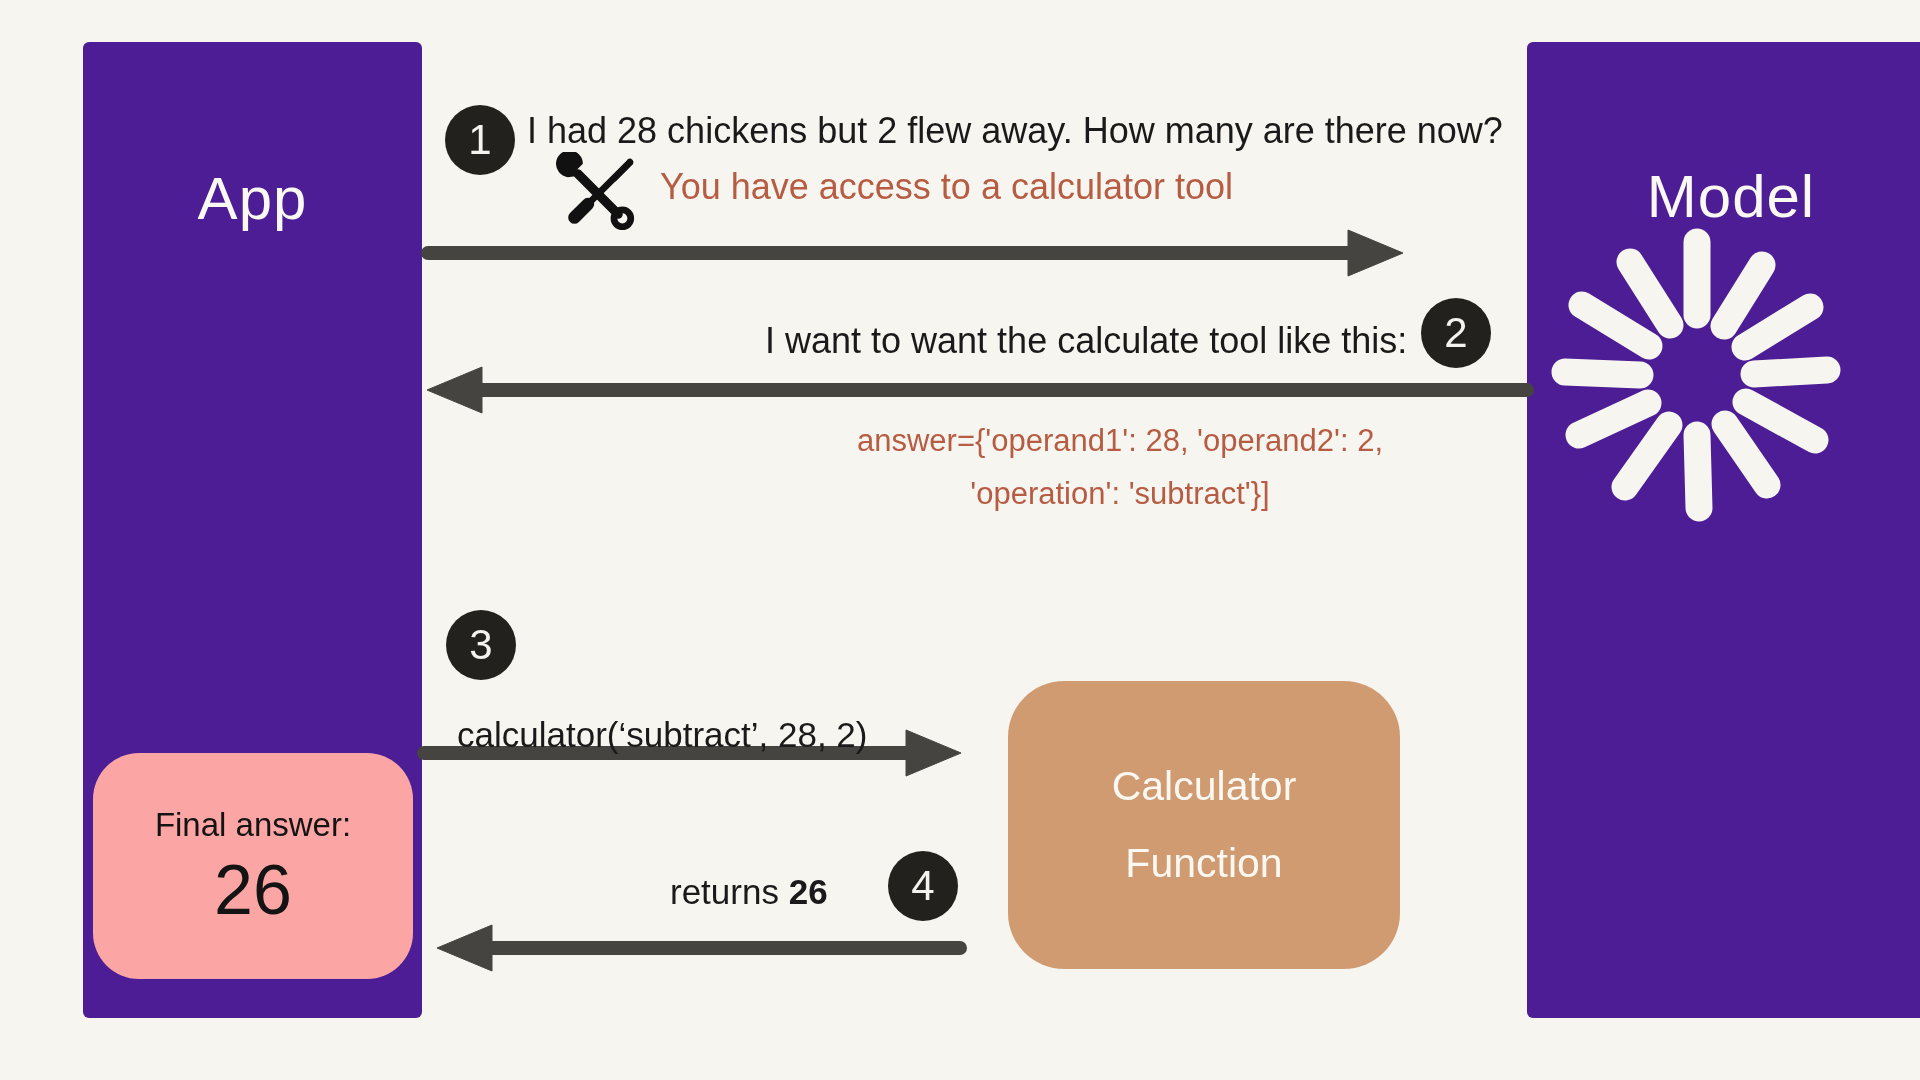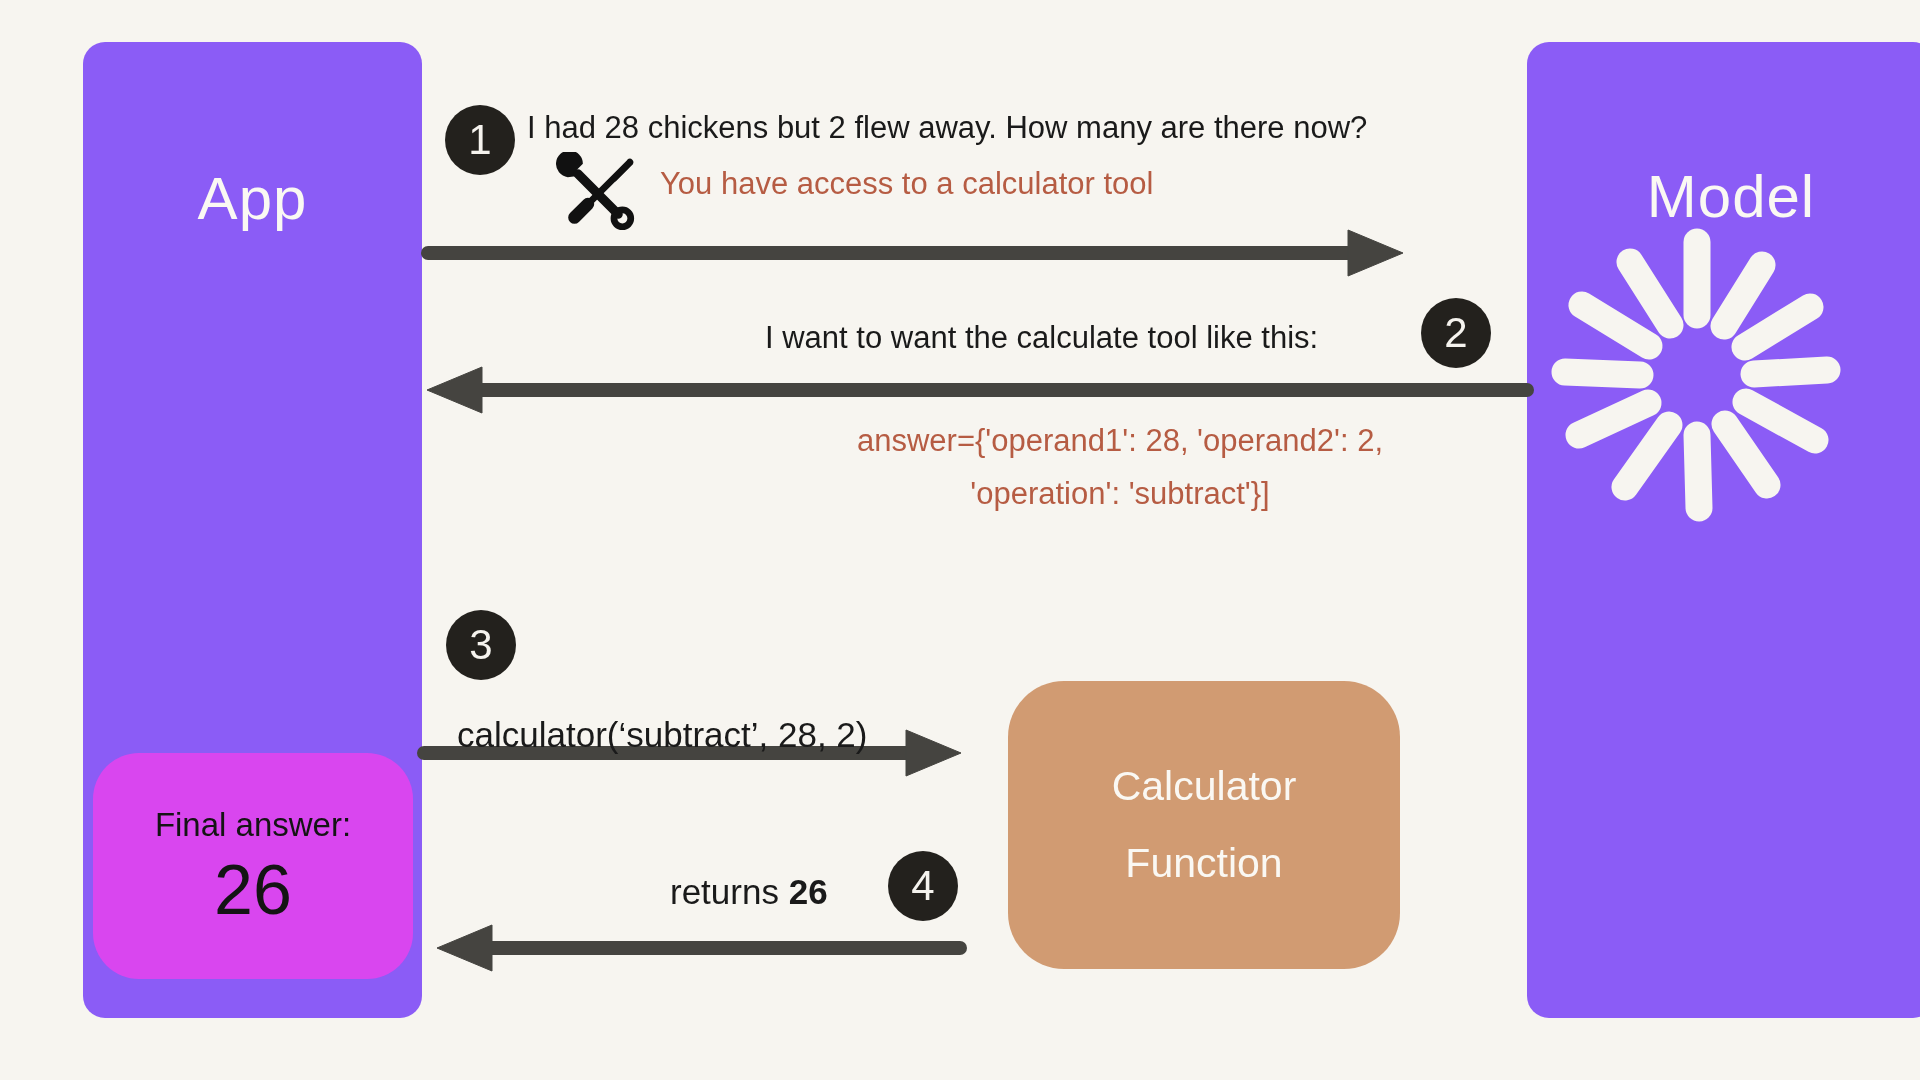--- a/index.html
+++ b/index.html
@@ -3,52 +3,52 @@
 <meta charset="utf-8">
 <style>
   html,body{margin:0;padding:0;}
   body{
     width:1920px;height:1080px;position:relative;overflow:hidden;
     background:#f7f5f0;
     font-family:"Liberation Sans", sans-serif;
     color:#1a1a1a;
   }
   .panel{
-    position:absolute;border-radius:22px;background:#8b5cf6;
+    position:absolute;border-radius:6px;background:#4c1d95;
   }
   .panel-label{
     position:absolute;width:100%;text-align:center;
     color:#faf8f3;font-size:60px;font-weight:400;letter-spacing:1px;
   }
   .badge{
     position:absolute;width:70px;height:70px;border-radius:50%;
     background:#23211d;color:#f5f3ee;
     display:flex;align-items:center;justify-content:center;
     font-size:42px;font-weight:500;
   }
-  .msg{position:absolute;font-size:31px;font-weight:500;color:#1a1a1a;white-space:nowrap;}
+  .msg{position:absolute;font-size:36px;font-weight:500;color:#1a1a1a;white-space:nowrap;}
   .rust-text{color:#b65c43;}
   .code{
     position:absolute;text-align:center;
     font-size:31px;font-weight:500;line-height:53px;color:#b65c43;white-space:nowrap;
   }
   .call-text{position:absolute;font-size:35px;font-weight:500;white-space:nowrap;margin-top:23px;}
   .returns-text{position:absolute;font-size:35px;white-space:nowrap;}
   .returns-text .it{font-weight:400;}
   .returns-text .b{font-weight:700;}
   .calc-panel{
     position:absolute;left:1008px;top:681px;width:392px;height:288px;
     background:#d19b72;border-radius:56px;
     display:flex;flex-direction:column;align-items:center;justify-content:center;
     gap:36px;
   }
   .calc-line{color:#faf8f3;font-size:41px;font-weight:500;line-height:1;}
   .final-card{
     position:absolute;left:93px;top:753px;width:320px;height:226px;
-    background:#d946ef;border-radius:46px;
+    background:#fca5a5;border-radius:46px;
     display:flex;flex-direction:column;align-items:center;justify-content:center;gap:14px;
   }
   .final-label{font-size:33px;font-weight:500;color:#141414;line-height:1;}
   .final-value{font-size:70px;font-weight:500;color:#141414;line-height:1;}
   svg{position:absolute;left:0;top:0;}
   .arrow-layer{width:1920px;height:1080px;pointer-events:none;}
 </style>
 </head>
 <body>
 

